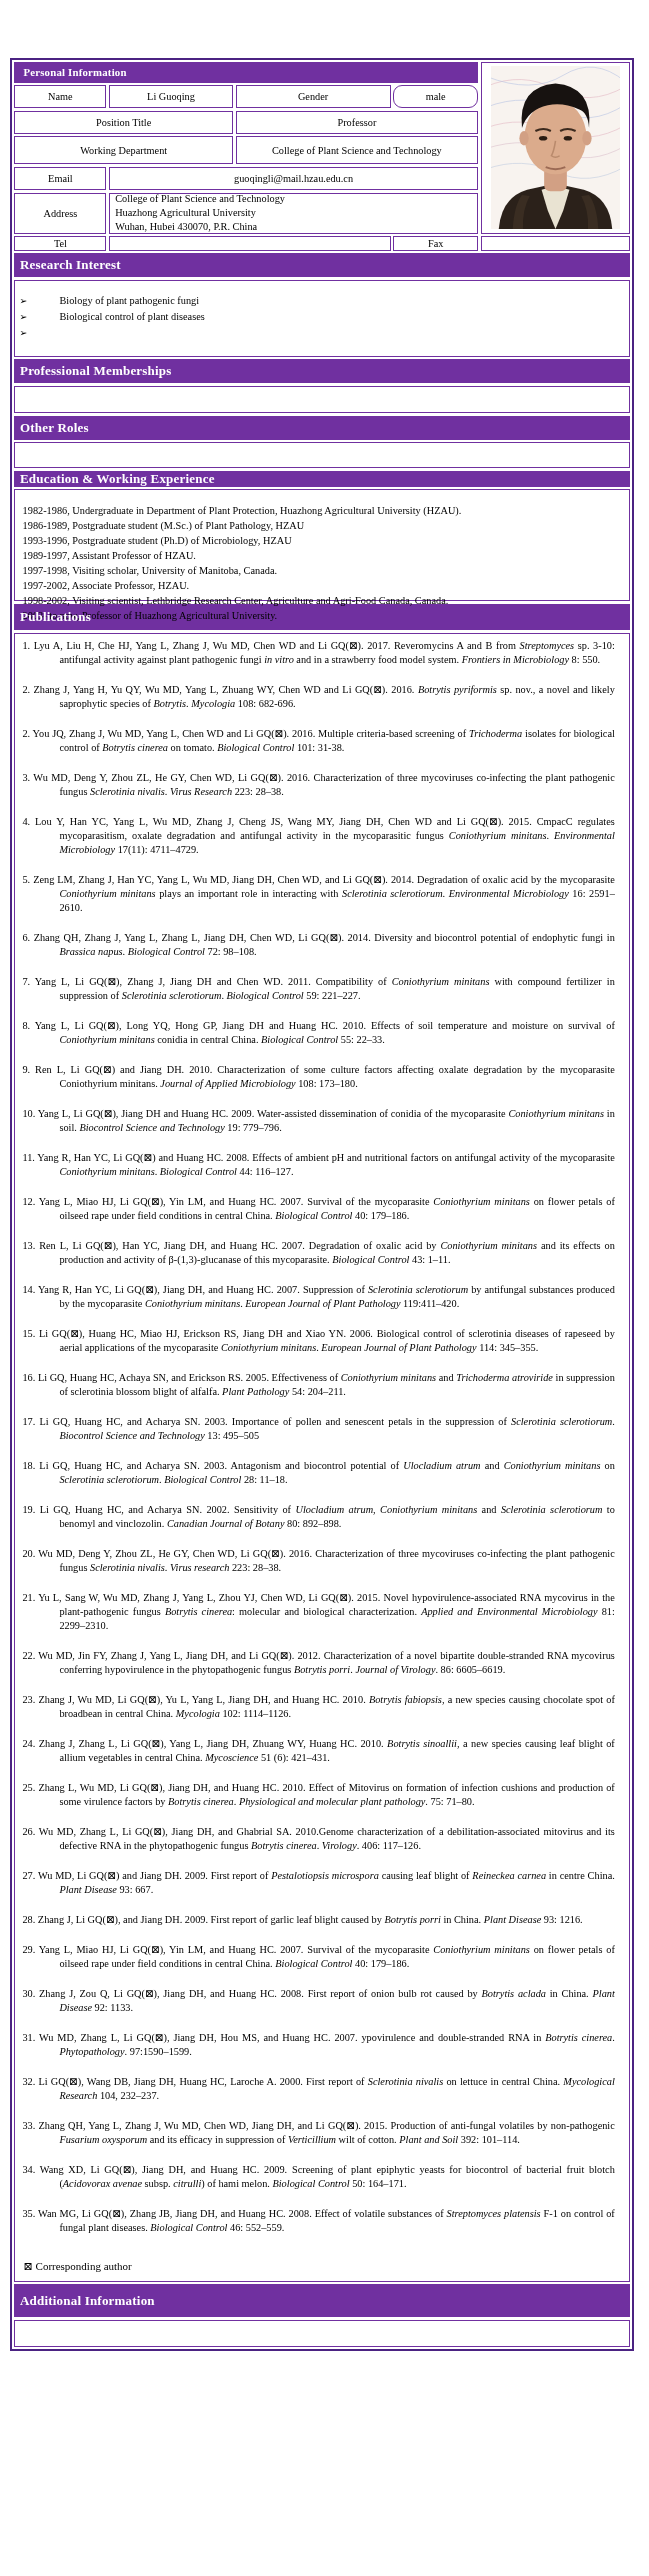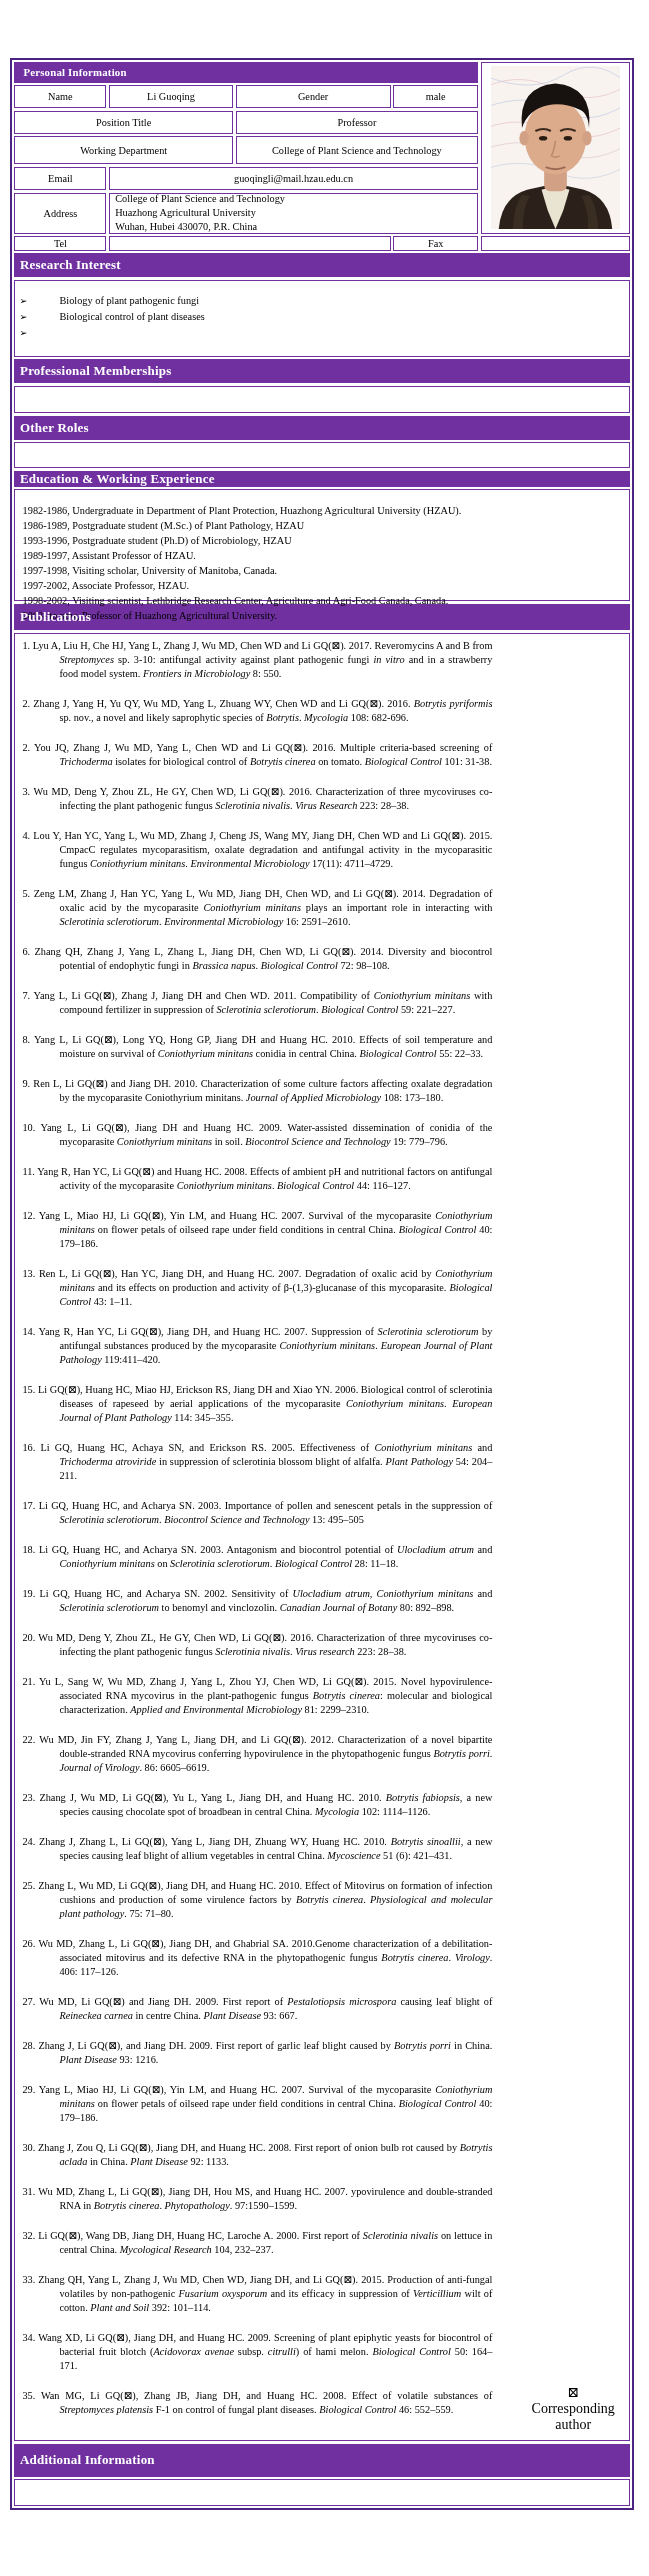--- a/index.html
+++ b/index.html
@@ -38,25 +38,25 @@
   .ri-line{display:flex;align-items:baseline;line-height:16px;font-size:10.3px;}
   .ri-bullet{width:40px;flex:0 0 40px;font-size:9.3px;}
   
   .pm-box{height:27px;}
   .or-box{height:26px;}
   .ai-box{height:27px;}
   
   .edu-box{height:112px;padding:12.4px 10.3px 0 7.2px;}
   .edu-line{font-size:10.3px;line-height:15px;}
   
-  .pub-box{min-height:1649px;padding:5.2px 14.4px 7.2px 1px;display:flex;flex-direction:row;gap:32px;}
+  .pub-box{min-height:1649px;padding:5.2px 14.4px 7.2px 1px;display:flex;flex-direction:column;}
   .pub{font-size:10.3px;line-height:14px;margin:0 0 16px;text-align:justify;
        padding-left:43px;text-indent:-37px;}
   .it{font-style:italic;}
-  .pub-foot{margin-top:auto;font-size:14px;padding-left:7.2px;text-align:center;}
+  .pub-foot{margin-top:auto;font-size:11px;padding-left:7.2px;}
 </style>
 </head>
 <body>
 
 <div class="page">
   <div class="doc">
 
     <div class="pgrid" style="margin-top:0;">
       <div class="cell band-cell" style="grid-column:1/5;grid-row:1;">Personal Information</div>
 
@@ -92,21 +92,21 @@
           <ellipse cx="149" cy="140" rx="8" ry="4.5" fill="#2a1c12"></ellipse>
 
           <path d="M125 145 Q122 165 117 174 Q125 180 133 174" stroke="#b98a6c" stroke-width="3" fill="none"></path>
           <path d="M106 196 Q125 204 144 196" stroke="#9c6a54" stroke-width="4" fill="none"></path>
         </svg>
       </div>
 
       <div class="cell" style="grid-column:1;grid-row:2;">Name</div>
       <div class="cell" style="grid-column:2;grid-row:2;">Li Guoqing</div>
       <div class="cell" style="grid-column:3;grid-row:2;">Gender</div>
-      <div class="cell" style="grid-column:4;grid-row:2;">male</div>
+      <div class="cell" style="grid-column:4;grid-row:2;border-radius:9px;">male</div>
 
       <div class="cell" style="grid-column:1/3;grid-row:3;">Position Title</div>
       <div class="cell" style="grid-column:3/5;grid-row:3;">Professor</div>
 
       <div class="cell" style="grid-column:1/3;grid-row:4;">Working Department</div>
       <div class="cell" style="grid-column:3/5;grid-row:4;">College of Plant Science and Technology</div>
 
       <div class="cell" style="grid-column:1;grid-row:5;">Email</div>
       <div class="cell" style="grid-column:2/5;grid-row:5;">guoqingli@mail.hzau.edu.cn</div>
 

